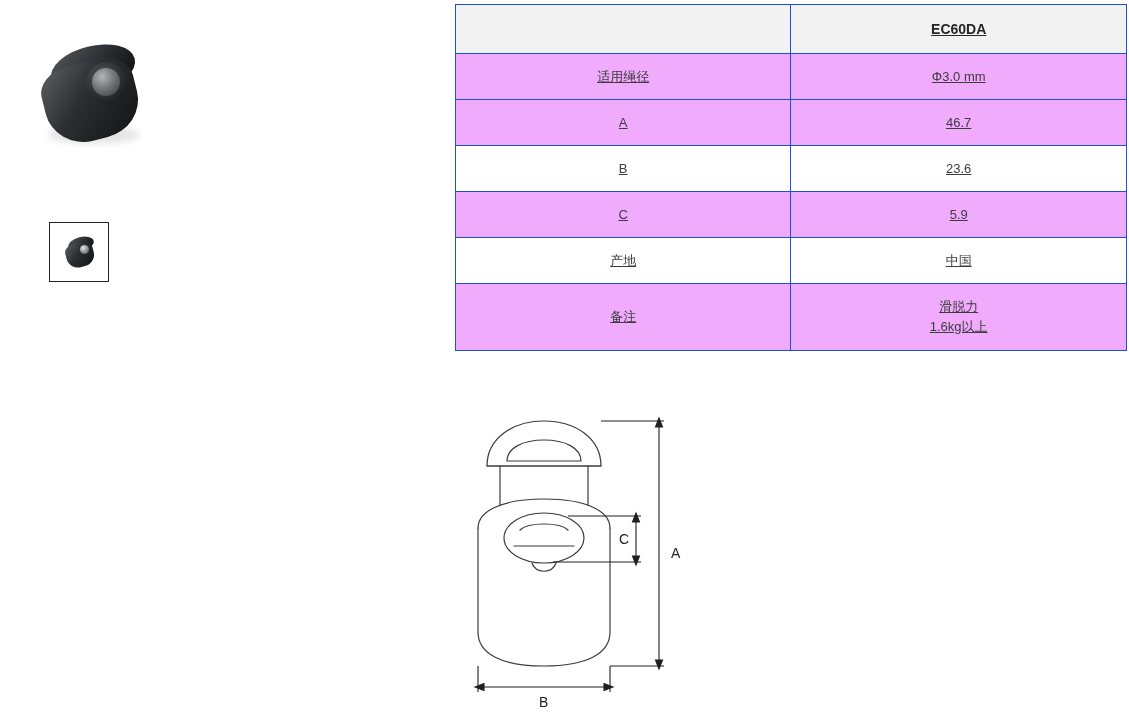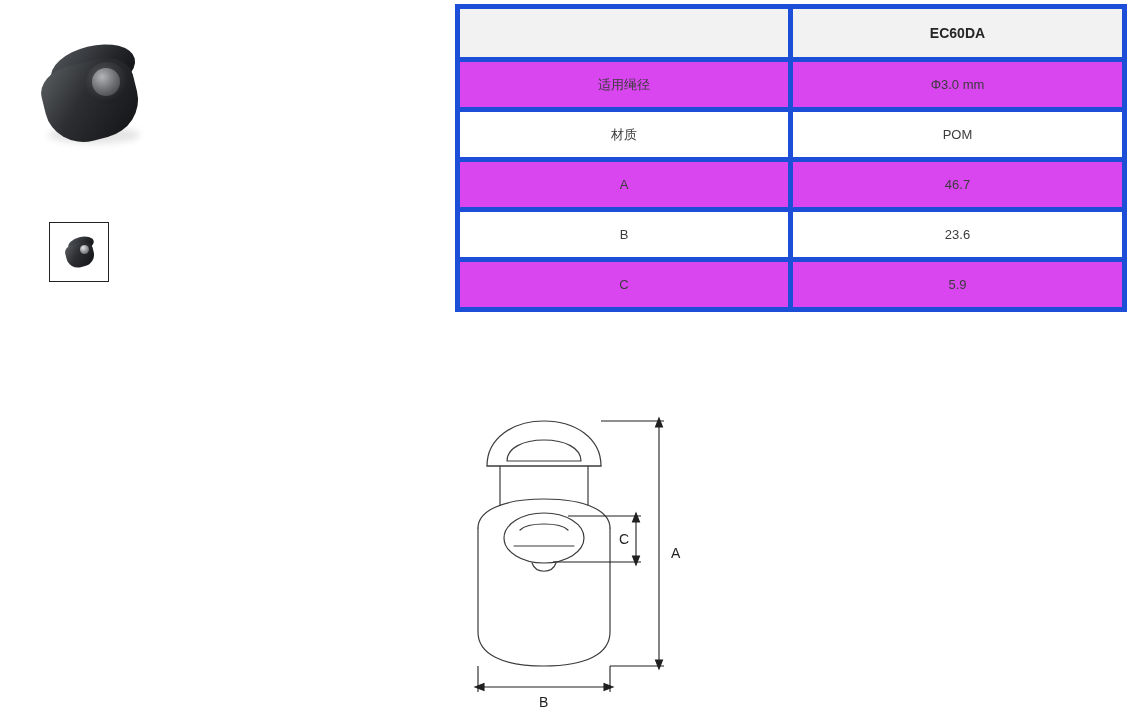--- a/index.html
+++ b/index.html
@@ -61,39 +61,40 @@
   
   #spec-table {
     position: absolute;
     left: 455px;
     top: 4px;
     width: 672px;
     border-collapse: collapse;
     font-size: 13px;
   }
   #spec-table td, #spec-table th {
-    border: 5px solid #1d4ed8;
+    border: 1px solid #1d4ed8;
     text-align: center;
     vertical-align: middle;
     padding: 0;
     font-weight: normal;
     color: #3c3c3c;
+    text-decoration: underline;
   }
   #spec-table th {
     background: #f2f2f2;
     height: 48px;
     font-weight: bold;
     color: #262626;
     font-size: 14px;
   }
   #spec-table td {
     height: 45px;
   }
   #spec-table tr.shaded td {
-    background: #d946ef;
+    background: #f0abfc;
   }
   #spec-table tr.plain td {
     background: #ffffff;
   }
   #spec-table td.label-cell {
     width: 336px;
   }
   #spec-table td.value-cell {
     width: 336px;
   }
@@ -146,35 +147,42 @@
     <tr>
       <th class="corner-cell"></th>
       <th>EC60DA</th>
     </tr>
   </thead>
   <tbody>
     <tr class="shaded">
       <td class="label-cell">适用绳径</td>
       <td class="value-cell">Φ3.0 mm</td>
     </tr>
-    <tr class="plain">
-      <td class="label-cell">材质</td>
-      <td class="value-cell">POM</td>
-    </tr>
     <tr class="shaded">
       <td class="label-cell">A</td>
       <td class="value-cell">46.7</td>
     </tr>
     <tr class="plain">
       <td class="label-cell">B</td>
       <td class="value-cell">23.6</td>
     </tr>
     <tr class="shaded">
       <td class="label-cell">C</td>
       <td class="value-cell">5.9</td>
+    </tr>
+    <tr class="plain">
+      <td class="label-cell">产地</td>
+      <td class="value-cell">中国</td>
+    </tr>
+    <tr class="shaded tall">
+      <td class="label-cell">备注</td>
+      <td class="value-cell">
+        <div>滑脱力</div>
+        <div>1.6kg以上</div>
+      </td>
     </tr>
   </tbody>
 </table>
 
 <div id="dimension-drawing">
   <svg width="320" height="306" viewBox="0 0 320 306">
     <g fill="none" stroke="#3b3b3b" stroke-width="1.2" stroke-linejoin="round" stroke-linecap="round">
 
       <path d="M47 62 C47 34, 73 17, 104 17 C135 17, 161 34, 161 62 Z"></path>
       <path d="M47 62 L161 62"></path>

